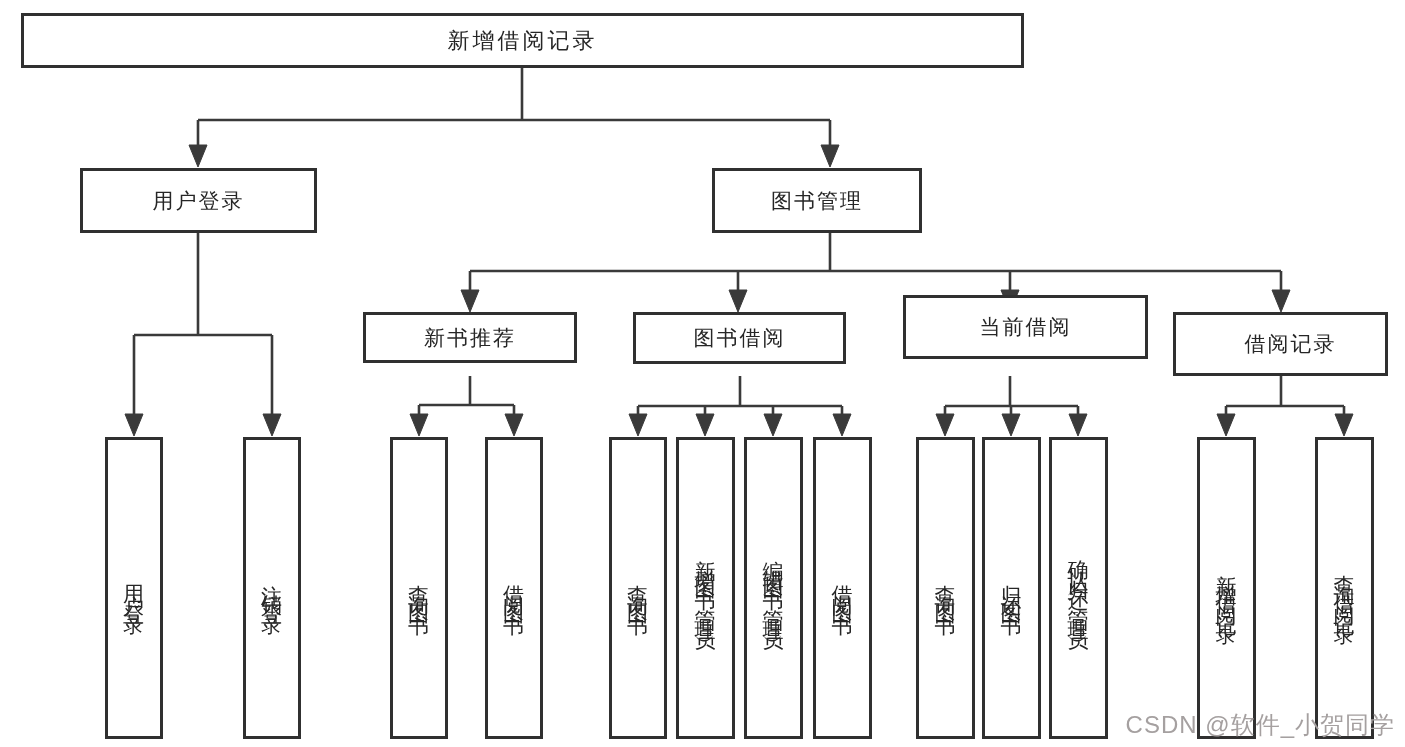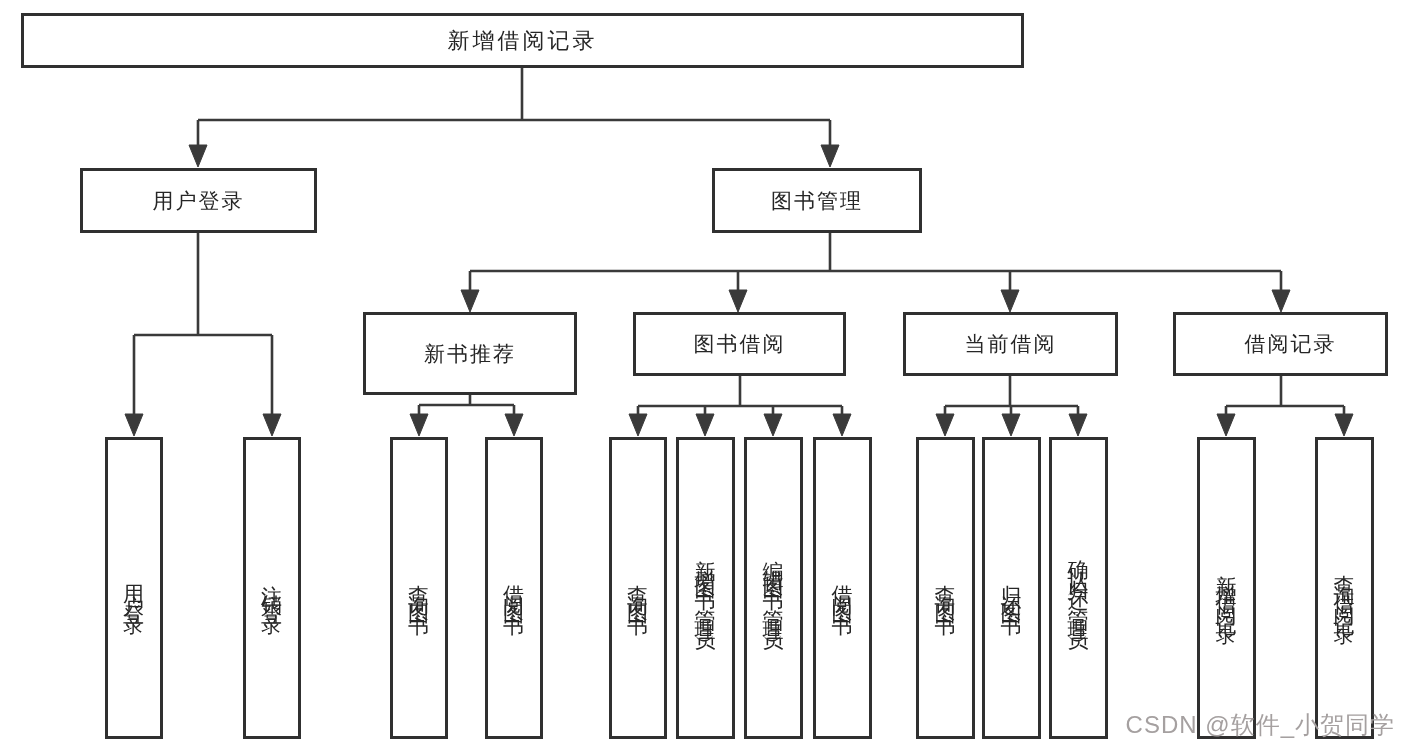--- a/index.html
+++ b/index.html
@@ -114,27 +114,27 @@
     <span class="hlabel">新增借阅记录</span>
   </div>
 
   <div class="node" style="left:80px; top:168px; width:237px; height:65px;">
     <span class="hlabel">用户登录</span>
   </div>
   <div class="node" style="left:712px; top:168px; width:210px; height:65px;">
     <span class="hlabel">图书管理</span>
   </div>
 
-  <div class="node" style="left:363px; top:312px; width:214px; height:83px;">
+  <div class="node" style="left:363px; top:312px; width:214px; height:51px;">
     <span class="hlabel">新书推荐</span>
   </div>
-  <div class="node" style="left:633px; top:312px; width:213px; height:64px;">
+  <div class="node" style="left:633px; top:312px; width:213px; height:52px;">
     <span class="hlabel">图书借阅</span>
   </div>
-  <div class="node" style="left:903px; top:312px; width:215px; height:64px;">
+  <div class="node" style="left:903px; top:295px; width:245px; height:64px;">
     <span class="hlabel">当前借阅</span>
   </div>
   <div class="node" style="left:1173px; top:312px; width:215px; height:64px;padding-left:20px;">
     <span class="hlabel">借阅记录</span>
   </div>
 
   <div class="node leaf" style="left:105px; top:437px; width:58px; height:302px;">
     <span class="vlabel">用户登录</span>
   </div>
   <div class="node leaf" style="left:243px; top:437px; width:58px; height:302px;">

